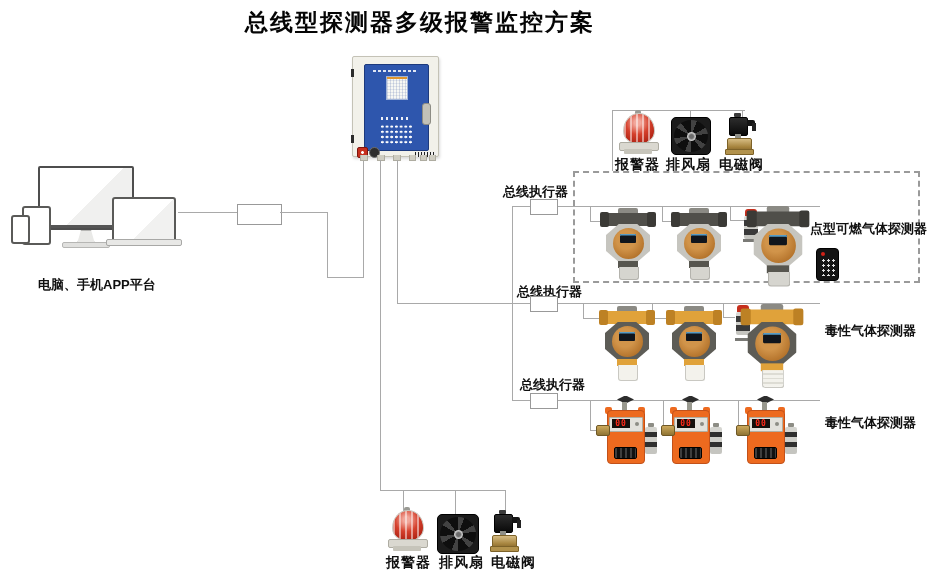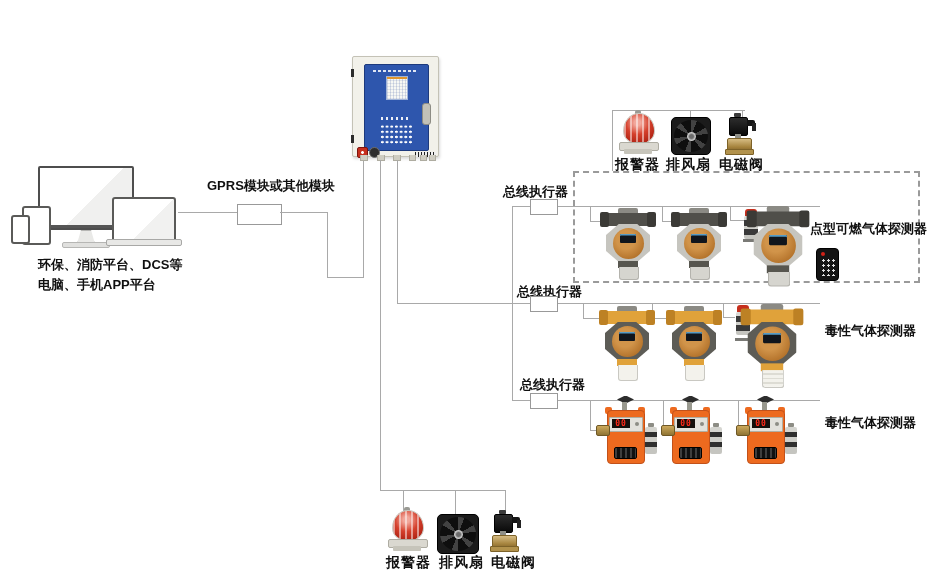--- a/index.html
+++ b/index.html
@@ -126,36 +126,35 @@
   .remote{position:absolute;left:816px;top:248px;width:21px;height:31px;background:#141414;border:1px solid #000;border-radius:4px;}
   .remote .rdot{position:absolute;left:4px;top:3px;width:4px;height:4px;background:#d02218;border-radius:50%;}
   .remote .rgrid{position:absolute;left:3px;top:8px;right:3px;bottom:4px;
        background-image:radial-gradient(#e2e2e2 1px,rgba(255,255,255,0) 1.2px);background-size:5px 5px;background-position:1px 1px;}
 </style>
 </head>
 <body>
 
 <div class="stage">
 
+  <div class="title">总线型探测器多级报警监控方案</div>
 
   <div class="monitor">
       <div class="bezel"></div>
     </div>
   <div class="stand"></div>
   <div class="mbase"></div>
   <div class="tablet"></div>
   <div class="phone"></div>
   <div class="laptop"></div>
   <div class="lbase"></div>
-  <div class="lbl" style="left:38px;top:256px;">环保、消防平台、DCS等</div>
   <div class="lbl" style="left:38px;top:276px;">电脑、手机APP平台</div>
 
   <div class="ln" style="left:178px;top:212px;width:59px;height:1px;"></div>
   <div class="box" style="left:237px;top:204px;width:43px;height:19px;"></div>
-  <div class="lbl" style="left:207px;top:177px;">GPRS模块或其他模块</div>
   <div class="ln" style="left:280px;top:212px;width:47px;height:1px;"></div>
   <div class="ln" style="left:327px;top:212px;width:1px;height:66px;"></div>
   <div class="ln" style="left:327px;top:277px;width:37px;height:1px;"></div>
   <div class="ln" style="left:363px;top:160px;width:1px;height:118px;"></div>
 
   <div class="ctrl">
     <div class="hinge" style="top:12px;"></div>
     <div class="hinge" style="top:78px;"></div>
     <div class="panel">
       <div class="ptext"></div>

